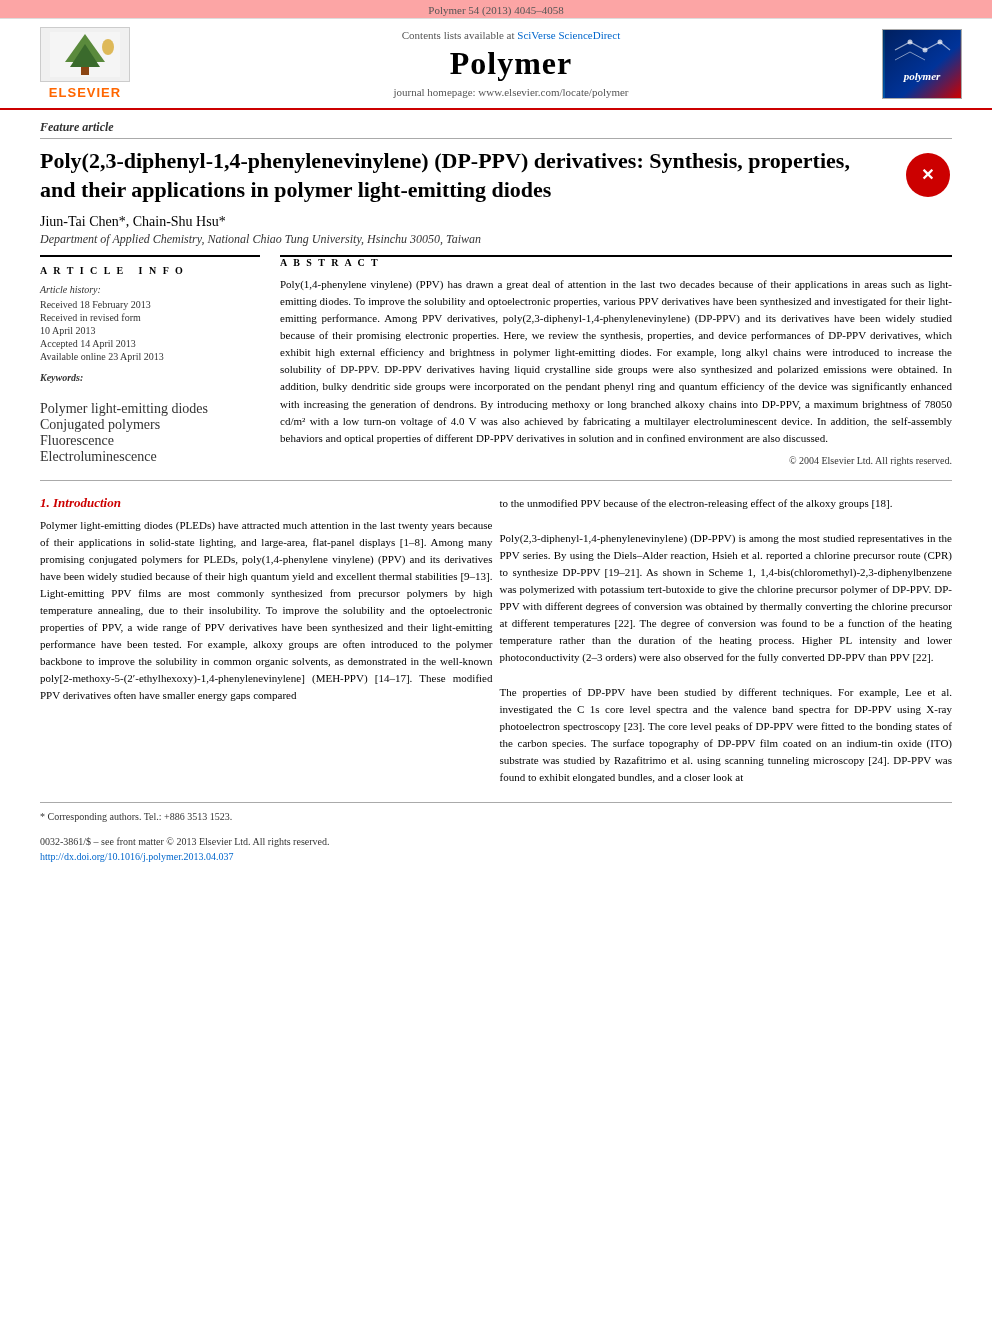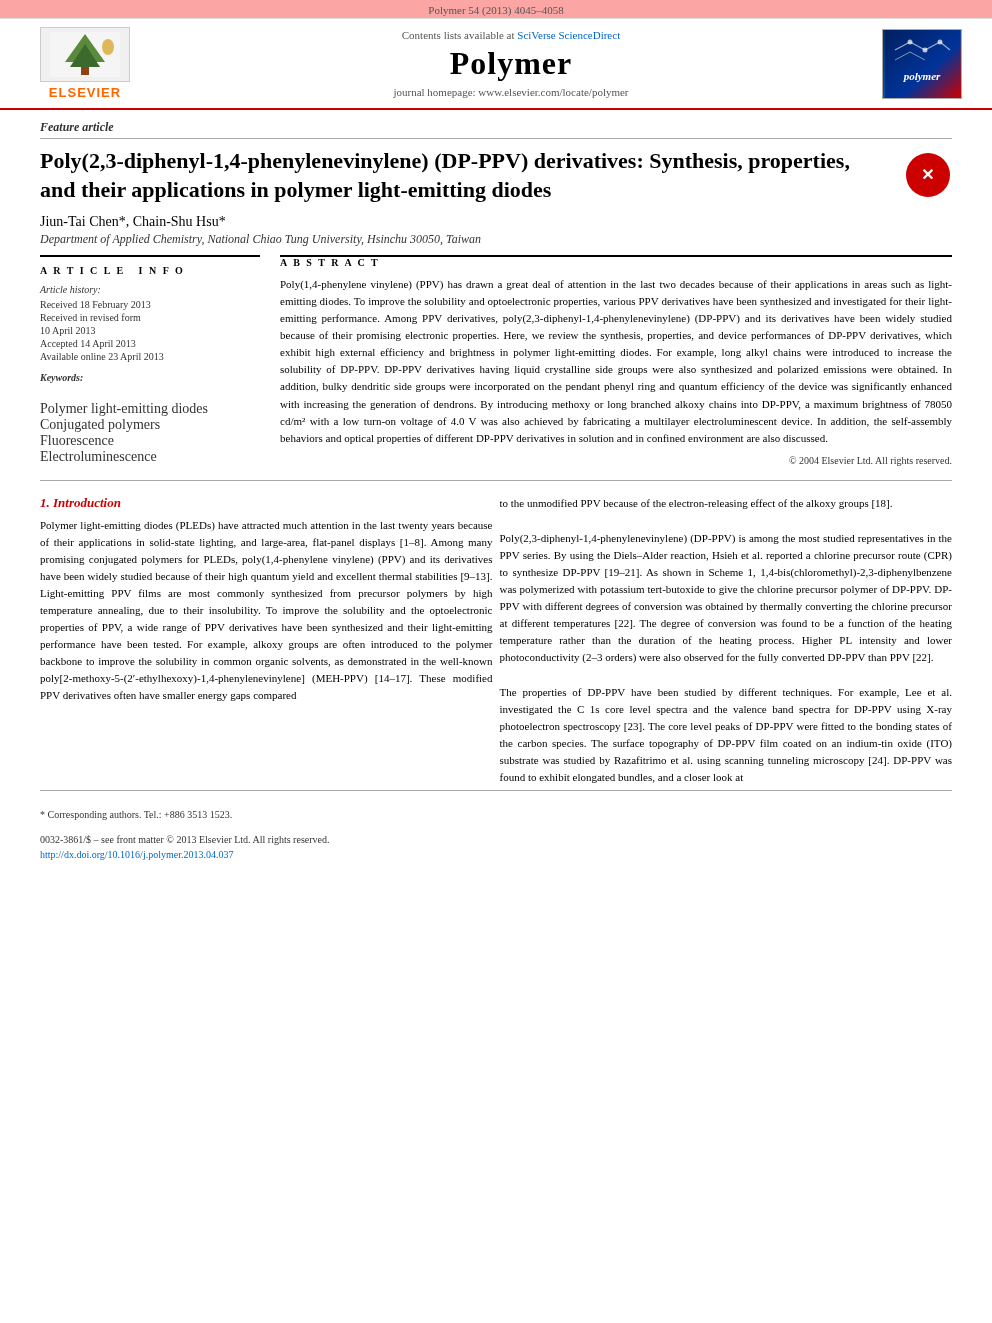--- a/index.html
+++ b/index.html
@@ -229,22 +229,22 @@
       margin-bottom: 6px;
     }
     .body-text {
       font-size: 11px;
       line-height: 1.55;
       color: #000;
       text-align: justify;
     }
     .footnote-section {
       border-top: 1px solid #aaa;
-      margin-top: 4px;
-      padding-top: 16px;
+      margin-top: 16px;
+      padding-top: 6px;
     }
     .footnote-text {
       font-size: 10px;
       color: #333;
       line-height: 1.5;
     }
     .footnote-text a {
       color: #0066cc;
       text-decoration: none;
     }

